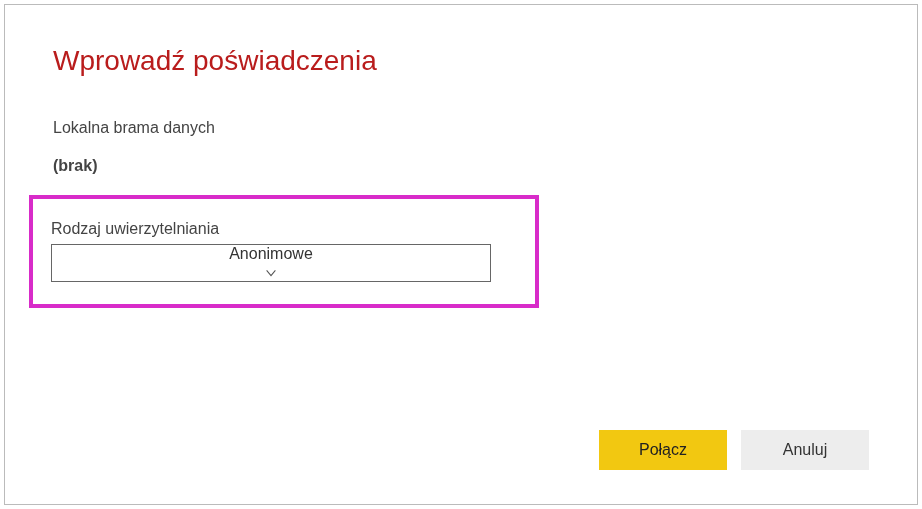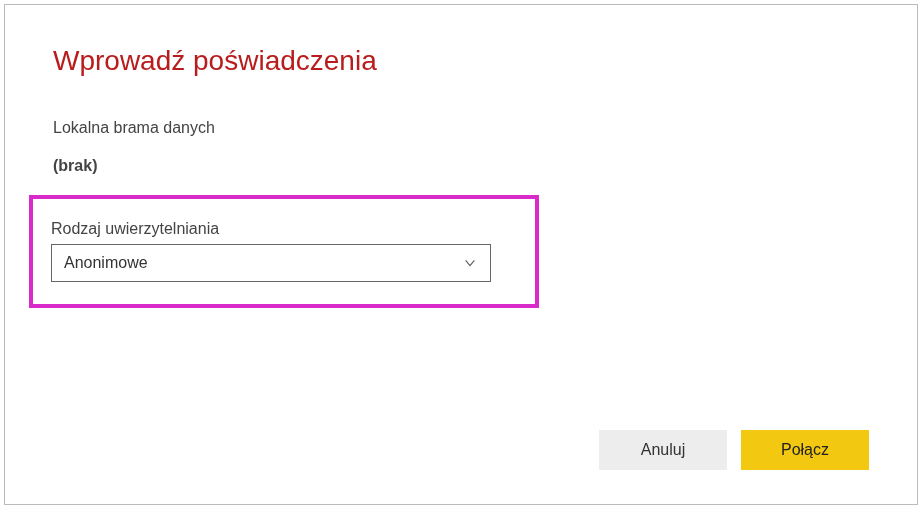--- a/index.html
+++ b/index.html
@@ -69,20 +69,21 @@
     .dropdown {
       position: relative;
       width: 440px;
       height: 38px;
       border: 1px solid #666;
       background: #fff;
       display: flex;
       align-items: center;
       padding: 0 12px;
       cursor: pointer;
+      flex-direction: column;
     }
     .dropdown-value {
       font-size: 16px;
       color: #333;
       font-weight: 300;
       flex: 1;
     }
     .dropdown-chevron {
       width: 16px;
       height: 16px;
@@ -135,16 +136,16 @@
       <span class="dropdown-value">Anonimowe</span>
       <span class="dropdown-chevron">
         <svg viewBox="0 0 16 16" fill="none" stroke="#555" stroke-width="1.2">
           <polyline points="3,5 8,11 13,5"></polyline>
         </svg>
       </span>
     </div>
   </div>
 
   <div class="button-row">
+    <button class="btn btn-primary">Połącz</button>
     <button class="btn btn-secondary">Anuluj</button>
-    <button class="btn btn-primary">Połącz</button>
   </div>
 </div>
 
 </body></html>

